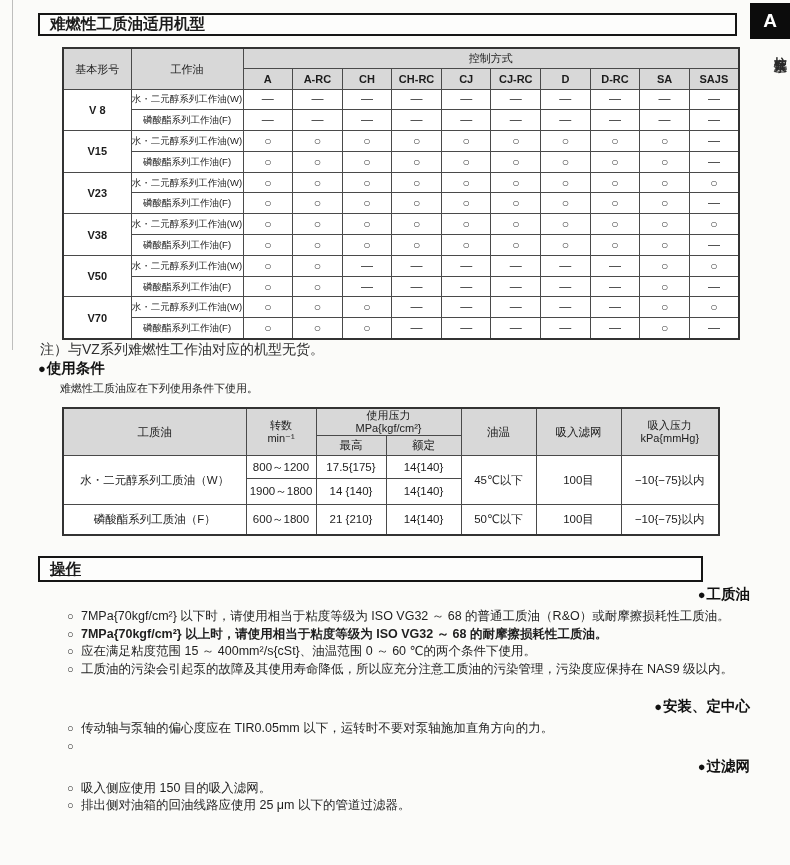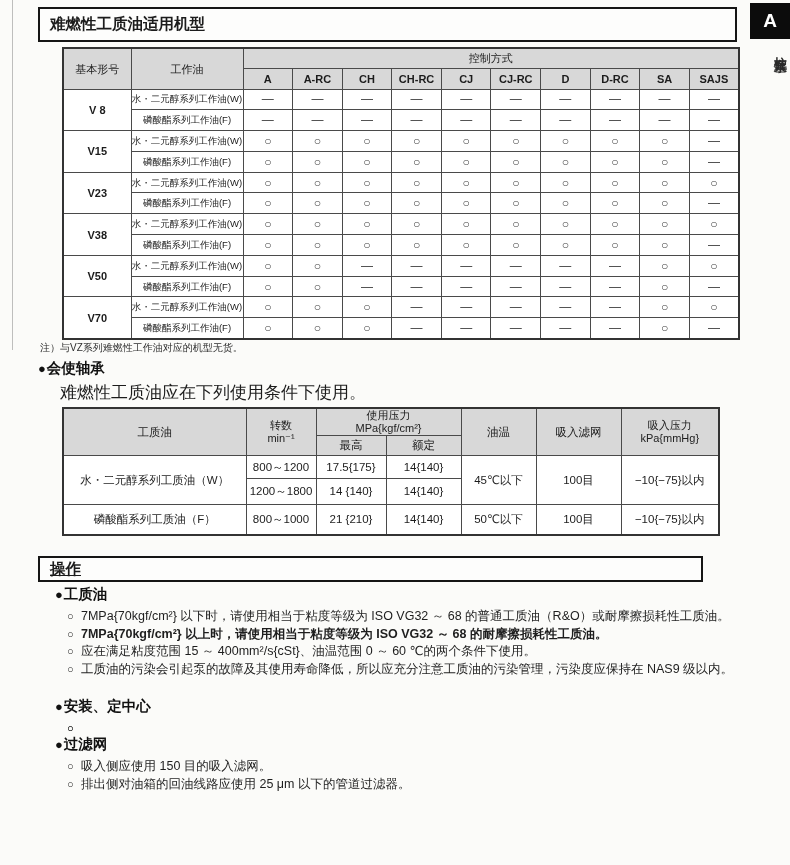--- a/index.html
+++ b/index.html
@@ -30,44 +30,44 @@
   .t1 tr{height:20.8px;}
   .t1 tr.hrow1{height:20px;}
   .t1 tr.hrow2{height:21px;}
   .t1 .ctrl{font-weight:bold;font-size:11px;}
   .t1 .model{font-weight:bold;font-size:11px;text-align:center;}
   .t1 .oil-label{font-size:9.5px;margin-left:36px;}
   .t1 .sym{font-size:12px;color:#3c3c3c;}
   .t2 td{font-size:11.5px;line-height:13px;}
   .t2 .small-h{font-size:11px;}
 
-  .note{font-size:10px;color:#2e2e2e;}
+  .note{font-size:14px;color:#2e2e2e;}
   .sec-head{font-size:14.5px;font-weight:bold;color:#111;}
   .sec-head .dot{font-size:13px;margin-right:1px;}
-  .intro{font-size:17px;}
+  .intro{font-size:11px;}
 
   
   .op-area{left:55px;top:585px;width:695px;}
   .op-section{margin-bottom:19px;}
-  .op-section .sec-head{margin-bottom:4px;}
+  .op-section .sec-head{margin-bottom:4px;text-align:right;}
   .bullets{font-size:12.5px;line-height:17.5px;color:#1e1e1e;padding-left:12px;}
   .bullet{position:relative;padding-left:14px;}
   .bullet .marker{position:absolute;left:0;top:0;font-size:11px;}
   .bullet.bold{font-weight:bold;}
   .b-extra{padding-left:0;}
 </style>
 </head>
 <body>
 
 <div class="abs scan-line"></div>
 
 <div class="abs a-tab">A</div>
 <div class="abs v-tab">柱塞泵</div>
 
-<div class="abs titlebox" style="left:38px;top:7px;width:699px;height:35px;">难燃性工质油适用机型</div>
+<div class="abs titlebox" style="left:38px;top:13px;width:699px;height:23px;">难燃性工质油适用机型</div>
 
 <table class="abs t1" style="left:62px;top:47px;width:676px;">
   <colgroup>
     <col style="width:68px">
       <col style="width:112px">
     <col style="width:49.6px">
       <col style="width:49.6px">
       <col style="width:49.6px">
       <col style="width:49.6px">
       <col style="width:49.6px">
@@ -256,21 +256,21 @@
         <td class="sym">—</td>
         <td class="sym">○</td>
         <td class="sym">—</td>
       </tr>
     </tbody>
 </table>
 
 <div class="abs note" style="left:40px;top:341px;">注）与VZ系列难燃性工作油对应的机型无货。</div>
 
 <div class="abs sec-head" style="left:38px;top:359px;">
-  <span class="dot">●</span><span>会使轴承</span>
+  <span class="dot">●</span><span>使用条件</span>
 </div>
 <div class="abs intro" style="left:60px;top:381px;">难燃性工质油应在下列使用条件下使用。</div>
 
 <table class="abs t2" style="left:62px;top:407px;width:656px;">
   <colgroup>
     <col style="width:183px">
       <col style="width:70px">
       <col style="width:70px">
       <col style="width:75px">
     <col style="width:75px">
@@ -299,27 +299,27 @@
     <tr style="height:23px;">
       <td rowspan="2">水・二元醇系列工质油（W）</td>
       <td>800～1200</td>
       <td>17.5{175}</td>
       <td>14{140}</td>
       <td rowspan="2">45℃以下</td>
       <td rowspan="2">100目</td>
       <td rowspan="2">−10{−75}以内</td>
     </tr>
     <tr style="height:26px;">
-      <td>1200～1800</td>
+      <td>1900～1800</td>
       <td>14 {140}</td>
       <td>14{140}</td>
     </tr>
     <tr style="height:30px;">
       <td>磷酸酯系列工质油（F）</td>
-      <td>800～1000</td>
+      <td>600～1800</td>
       <td>21 {210}</td>
       <td>14{140}</td>
       <td>50℃以下</td>
       <td>100目</td>
       <td>−10{−75}以内</td>
     </tr>
   </tbody>
 </table>
 
 <div class="abs titlebox" style="left:38px;top:556px;width:665px;height:26px;text-decoration:underline;">操作</div>
@@ -330,21 +330,21 @@
       <div class="bullets">
         <div class="bullet"><span class="marker">○</span><span>7MPa{70kgf/cm²} 以下时，请使用相当于粘度等级为 ISO VG32 ～ 68 的普通工质油（R&amp;O）或耐摩擦损耗性工质油。</span></div>
         <div class="bullet bold"><span class="marker">○</span><span>7MPa{70kgf/cm²} 以上时，请使用相当于粘度等级为 ISO VG32 ～ 68 的耐摩擦损耗性工质油。</span></div>
         <div class="bullet"><span class="marker">○</span><span>应在满足粘度范围 15 ～ 400mm²/s{cSt}、油温范围 0 ～ 60 ℃的两个条件下使用。</span></div>
         <div class="bullet"><span class="marker">○</span><span>工质油的污染会引起泵的故障及其使用寿命降低，所以应充分注意工质油的污染管理，污染度应保持在 NAS9 级以内。</span></div>
       </div>
     </div>
     <div class="op-section">
       <div class="sec-head"><span class="dot">●</span><span>安装、定中心</span></div>
       <div class="bullets">
-        <div class="bullet"><span class="marker">○</span></div>
+        <div class="bullet"><span class="marker">○</span><span>传动轴与泵轴的偏心度应在 TIR0.05mm 以下，运转时不要对泵轴施加直角方向的力。</span></div>
         <div class="bullet"><span class="marker">○</span></div>
       </div>
     </div>
     <div class="op-section">
       <div class="sec-head"><span class="dot">●</span><span>过滤网</span></div>
       <div class="bullets">
         <div class="bullet"><span class="marker">○</span><span>吸入侧应使用 150 目的吸入滤网。</span></div>
         <div class="bullet"><span class="marker">○</span><span>排出侧对油箱的回油线路应使用 25 μm 以下的管道过滤器。</span></div>
       </div>
     </div>

